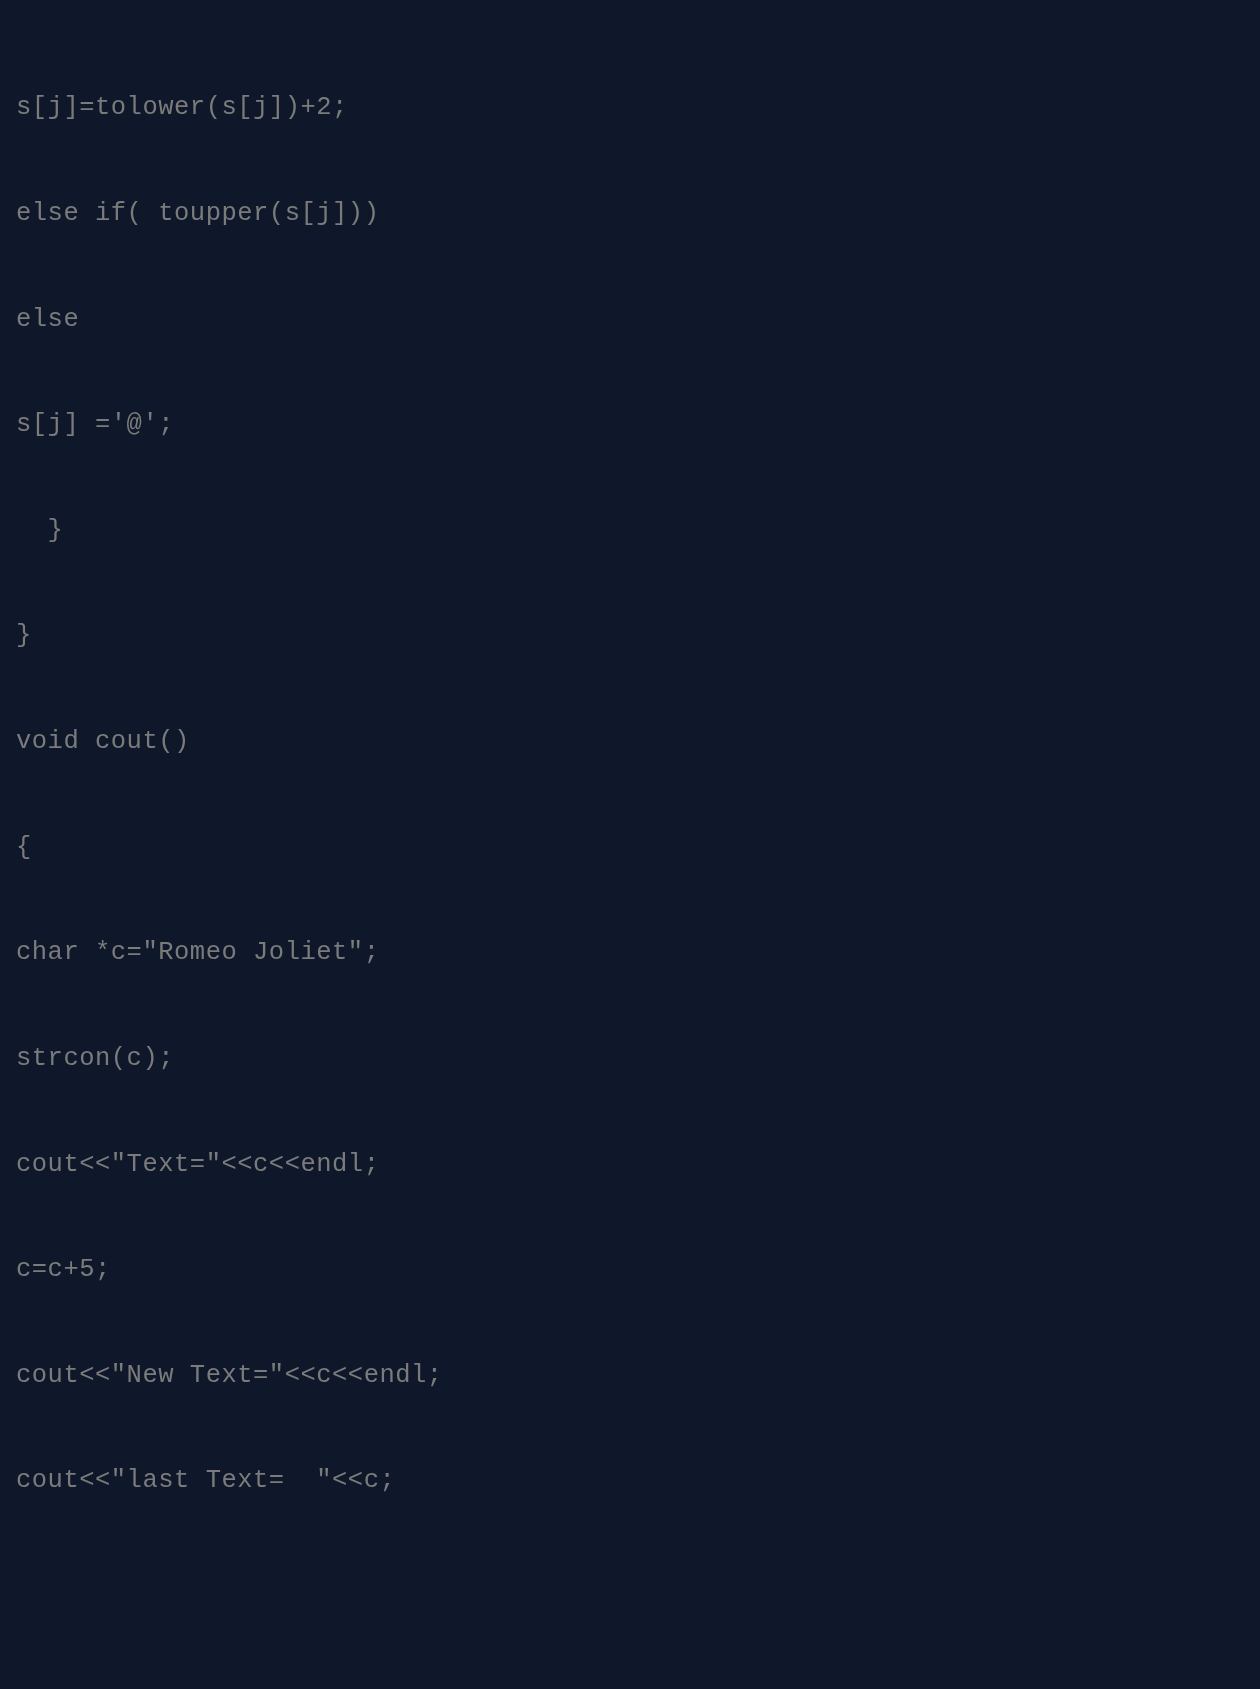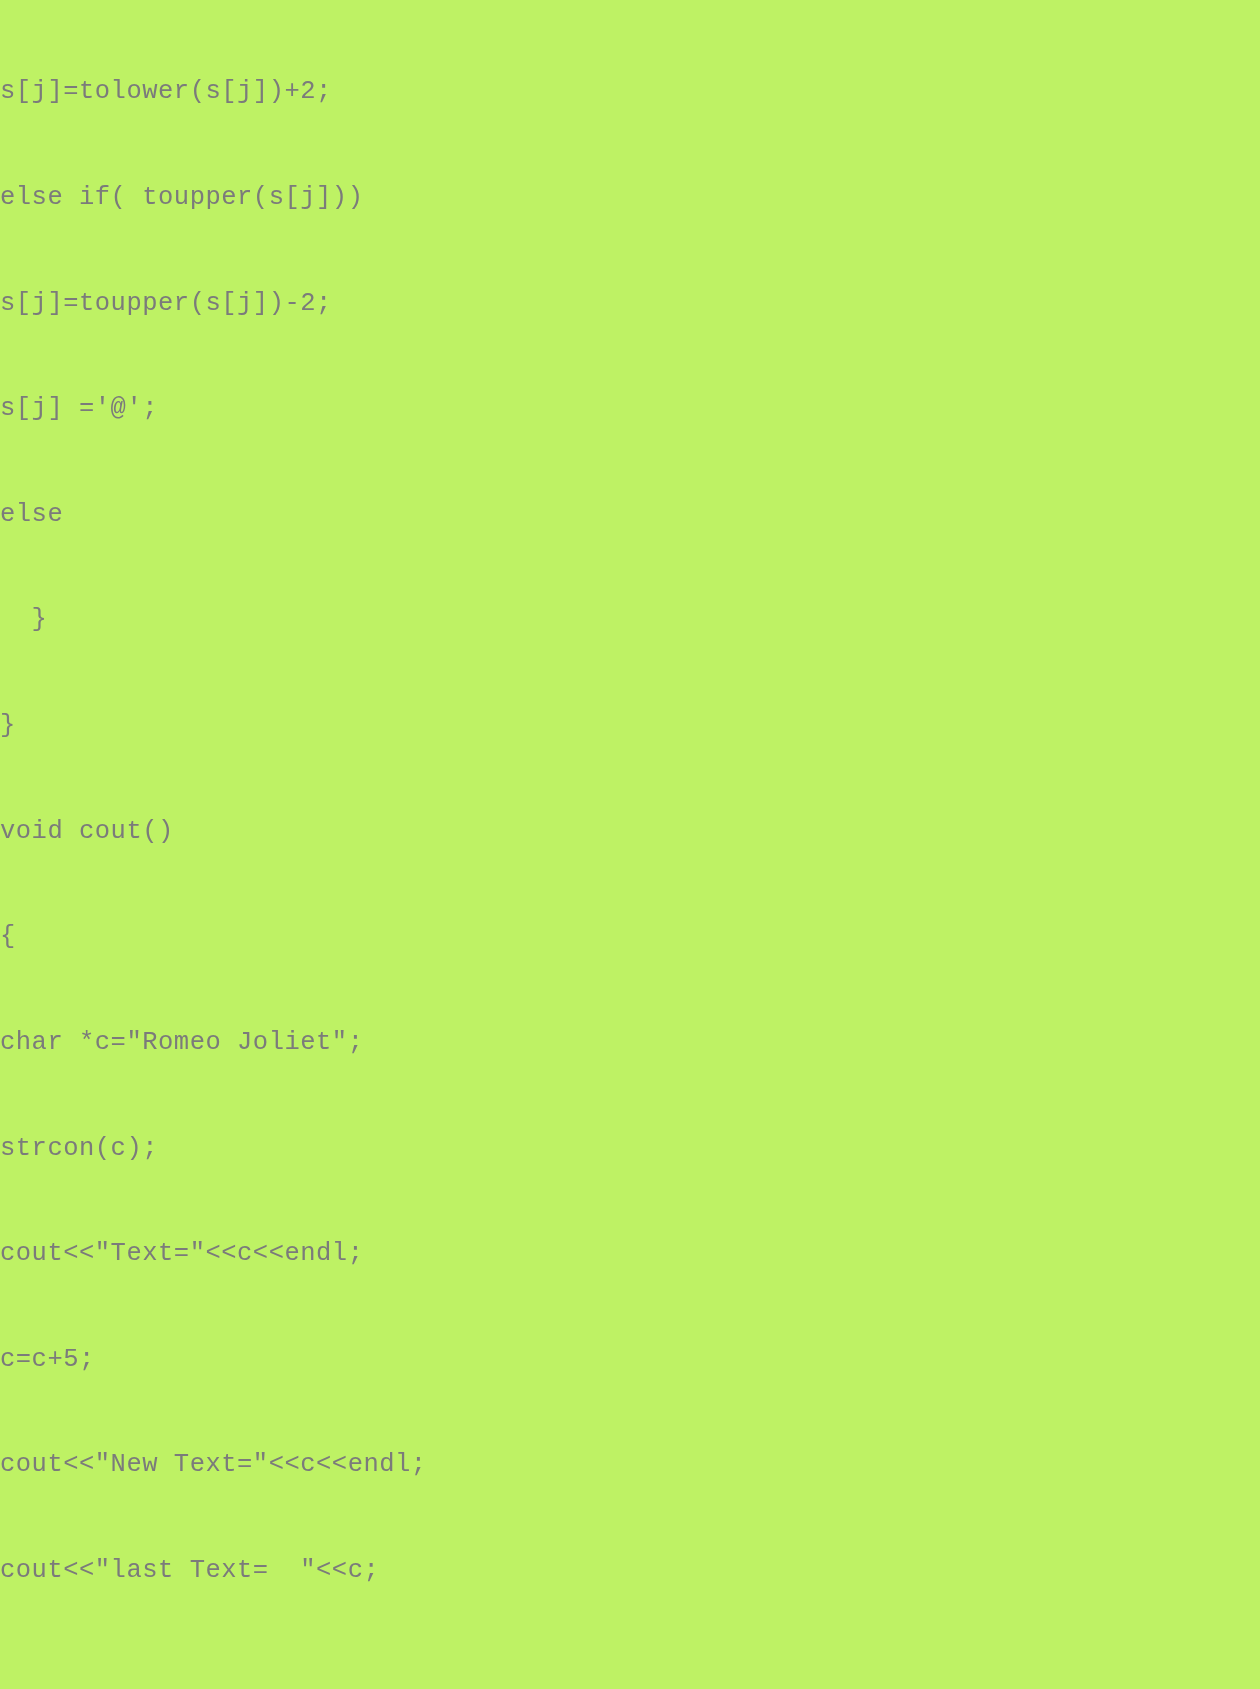--- a/index.html
+++ b/index.html
@@ -12,23 +12,23 @@
     height: 1689px;
     overflow: hidden;
     font-family: "Liberation Sans", sans-serif;
     color: #2b2b2b;
     position: relative;
   }
   .page {
     position: relative;
     width: 1260px;
     height: 1689px;
-    padding: 0;
+    padding: 16px;
     box-sizing: border-box;
-    background: #bef264;
+    background: #0f172a;
   }
   .code-block {
     font-family: "Liberation Mono", monospace;
     font-size: 25.5px;
     line-height: 35.2px;
     color: #7b7b7b;
     letter-spacing: 0.5px;
     white-space: pre;
     margin: 0;
   }
@@ -41,23 +41,22 @@
 </head>
 <body>
 
 <div class="page">
 
   <div class="top-pad"></div>
 
   <div class="code-block">
     <div class="code-line">s[j]=tolower(s[j])+2;</div>
     <div class="code-line">else if( toupper(s[j]))</div>
-    <div class="code-line">s[j]=toupper(s[j])-2;</div>
+    <div class="code-line">else</div>
     <div class="code-line">s[j] ='@';</div>
-    <div class="code-line">else</div>
     <div class="code-line">  }</div>
     <div class="code-line">}</div>
     <div class="code-line">void cout()</div>
     <div class="code-line">{</div>
     <div class="code-line">char *c="Romeo Joliet";</div>
     <div class="code-line">strcon(c);</div>
     <div class="code-line">cout&lt;&lt;"Text="&lt;&lt;c&lt;&lt;endl;</div>
     <div class="code-line">c=c+5;</div>
     <div class="code-line">cout&lt;&lt;"New Text="&lt;&lt;c&lt;&lt;endl;</div>
     <div class="code-line">cout&lt;&lt;"last Text=  "&lt;&lt;c;</div>

